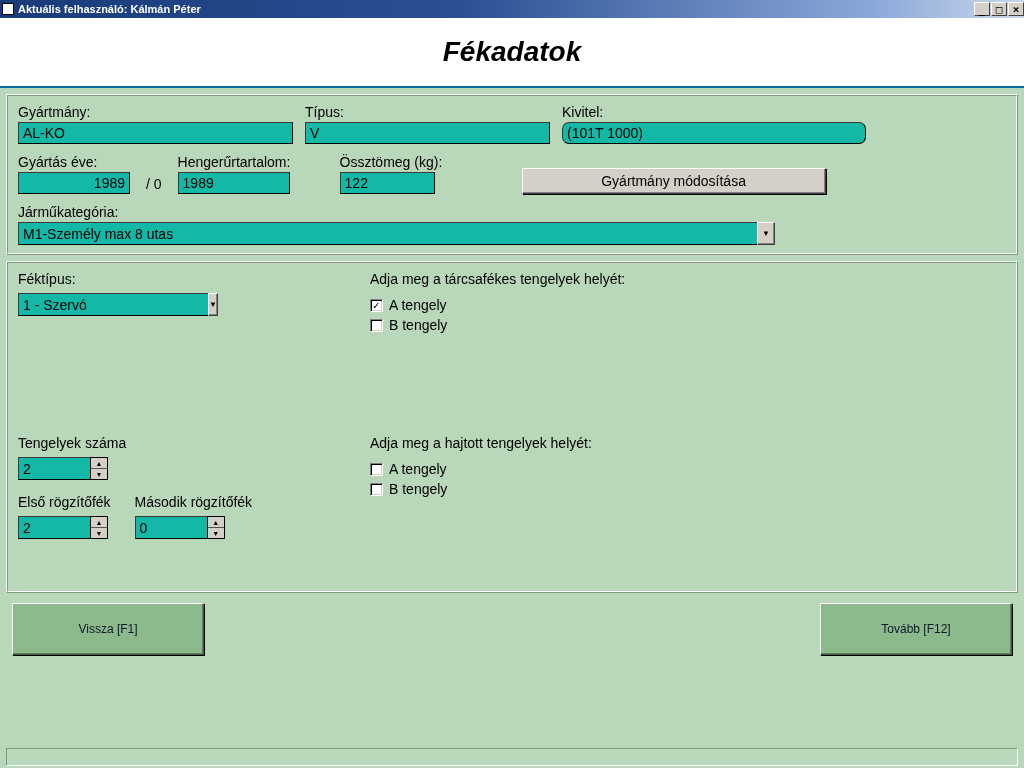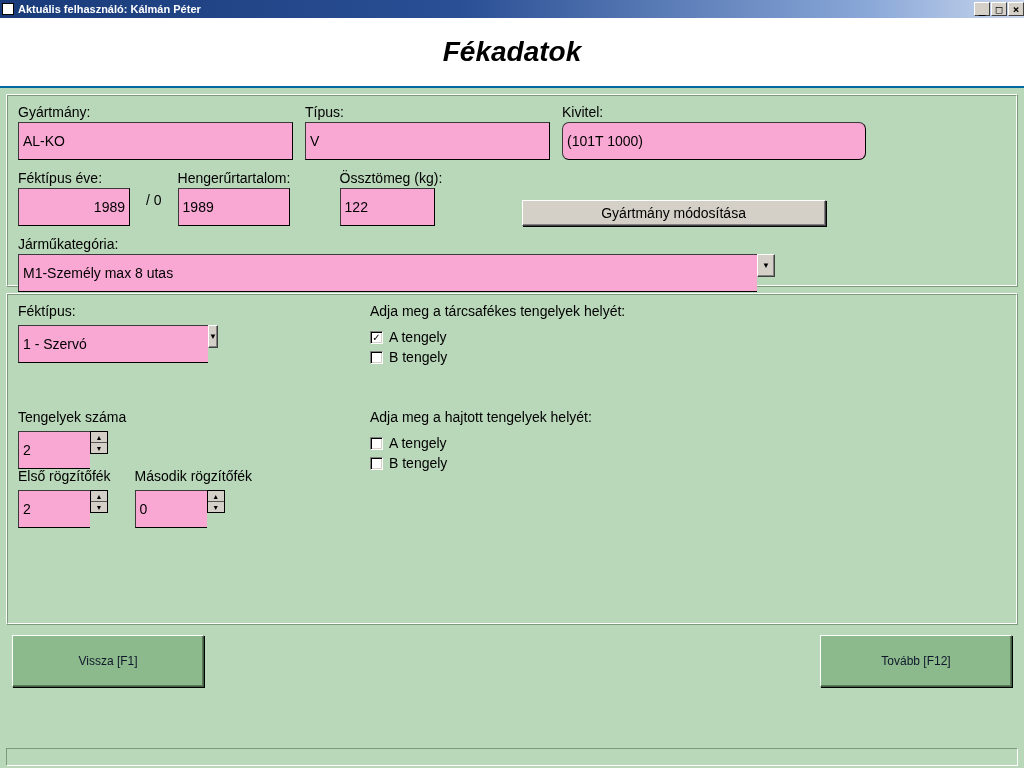--- a/index.html
+++ b/index.html
@@ -84,26 +84,26 @@
   .row { display: flex; gap: 12px; }
   .col { display: flex; flex-direction: column; }
 
   label.fldlabel {
     font-size: 14px;
     color: #000;
     margin-bottom: 2px;
   }
 
   .txt {
-    background: #f9a8d4;
+    background: #14b8a6;
     border: 1px solid #000;
     border-top-color: #3a3a3a;
     border-left-color: #3a3a3a;
     height: 22px;
-    padding: 18px 4px;
+    padding: 2px 4px;
     font-size: 14px;
     font-family: inherit;
   }
   .txt.ro { color: #000; }
 
   .slash {
     font-size: 14px;
     padding: 0 4px;
     align-self: flex-start;
     margin-top: 22px;
@@ -241,21 +241,21 @@
           <input class="txt ro" readonly="" value="V" style="">
         </div>
         <div class="col grow">
           <label class="fldlabel">Kivitel:</label>
           <input class="txt ro" style="width: 304px; border-radius: 7px;" readonly="" value="(101T 1000)">
         </div>
       </div>
 
       <div class="row" style="margin-top:10px;">
         <div class="col" style="flex:0 0 112px;">
-          <label class="fldlabel">Féktípus éve:</label>
+          <label class="fldlabel">Gyártás éve:</label>
           <input class="txt" style="text-align: right; width: 112px;" value="1989">
         </div>
         <div class="slash">/  0</div>
         <div class="col" style="flex:0 0 150px;">
           <label class="fldlabel">Hengerűrtartalom:</label>
           <input class="txt" style="width: 112px;" value="1989">
         </div>
         <div class="col" style="flex:0 0 170px;">
           <label class="fldlabel">Össztömeg (kg):</label>
           <input class="txt" style="width: 95px;" value="122">
@@ -293,21 +293,21 @@
             <span class="box">✓</span>
             <span>A tengely</span>
           </div>
           <div class="chk">
             <span class="box"></span>
             <span>B tengely</span>
           </div>
         </div>
       </div>
 
-      <div class="row" style="margin-top:42px;">
+      <div class="row" style="margin-top:100px;">
         <div class="col" style="flex:0 0 340px;">
           <label class="fldlabel">Tengelyek száma</label>
           <div class="spin" style="margin-top:4px;">
             <input class="txt" value="2" style="">
             <div class="arrows">
               <div>▲</div>
               <div>▼</div>
             </div>
           </div>
 

